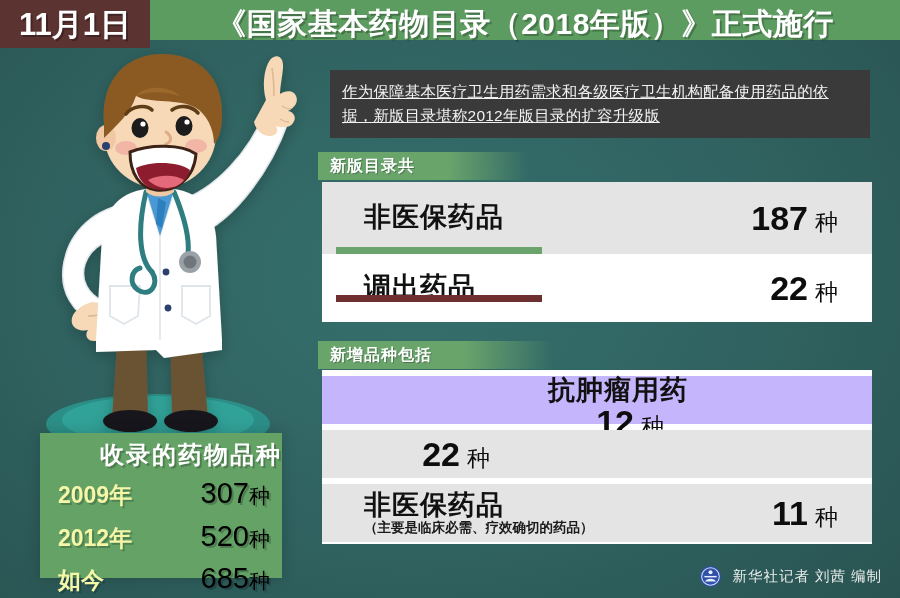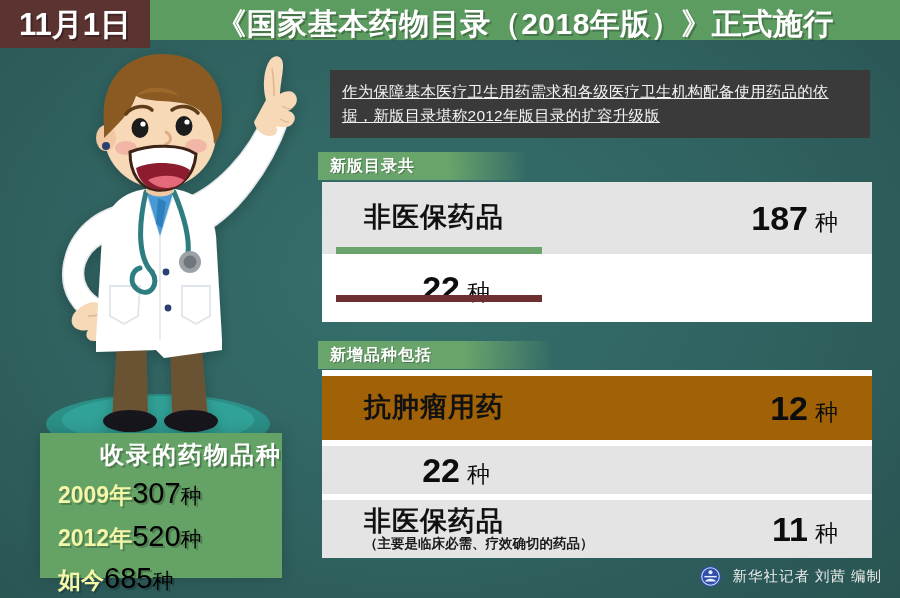--- a/index.html
+++ b/index.html
@@ -109,21 +109,21 @@
     background:#64a266;
     box-shadow:0 0 14px rgba(0,0,0,.18);
   }
   .statbox-title{
     text-align:right;color:#ffffff;font-size:24px;font-weight:bold;
     letter-spacing:2px;margin-top:10px;line-height:1;
     text-shadow:2px 2px 0 rgba(0,0,0,.22);
   }
   .stat-rows{margin-top:10px;padding:0 12px 0 18px;}
   .stat-row{
-    display:flex;align-items:baseline;
+    display:flex;align-items:baseline;justify-content:space-between;
     margin-bottom:3px;
     margin-top:9px;
   }
   .stat-year{
     color:#f4f6a8;font-size:23px;font-weight:bold;line-height:1.16;
     letter-spacing:0px;
     text-shadow:2px 2px 0 rgba(0,0,0,.20);
   }
   .stat-val{
     color:#000000;font-size:29px;font-weight:normal;line-height:1.16;
@@ -264,34 +264,37 @@
       <div class="row-label">
         <div class="main">非医保药品</div>
       </div>
       <div class="row-value">
         <span class="num">187</span>
         <span class="unit">种</span>
       </div>
       <div class="underbar" style="width:206px;background:#6aa46c;"></div>
     </div>
     <div class="row" style="height:68px;background:#ffffff;">
+      <div class="row-label">
+        <div class="main">调出药品</div>
+      </div>
       <div class="row-value">
         <span class="num">22</span>
         <span class="unit">种</span>
       </div>
       <div class="underbar" style="width:206px;bottom:20px;background:#6d2f2f;"></div>
     </div>
   </div>
 
   <div class="sect-tab" style="left:318px;top:341px;width:235px;">
     <span>新增品种包括</span>
   </div>
 
   <div class="panel" style="left:322px;top:370px;width:550px;height:174px;background:#ffffff;padding:6px 0;">
-    <div class="row" style="height:64px;background:#a16207;margin-bottom:6px;">
+    <div class="row" style="height:48px;background:#c4b5fd;margin-bottom:6px;flex-direction:column;">
       <div class="row-label">
         <div class="main">抗肿瘤用药</div>
       </div>
       <div class="row-value">
         <span class="num">12</span>
         <span class="unit">种</span>
       </div>
     </div>
     <div class="row" style="height:48px;background:#e4e4e4;margin-bottom:6px;">
       <div class="row-value">

